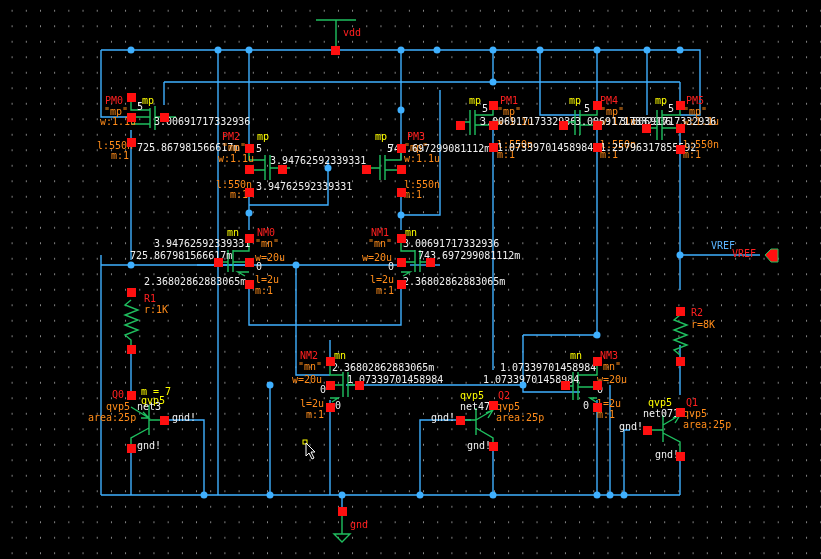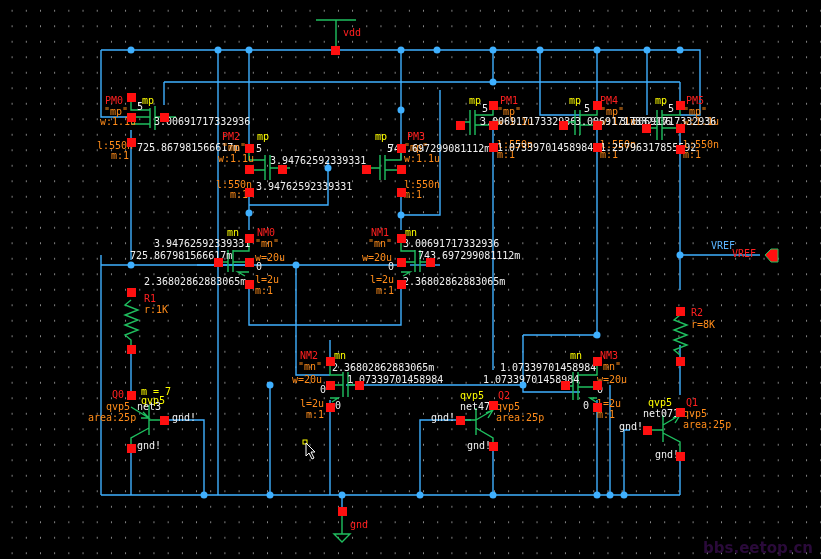--- a/index.html
+++ b/index.html
@@ -344,14 +344,13 @@
         <rect class="pin" x="643" y="426" width="9" height="9"></rect>
     <rect class="pin" x="676" y="452" width="9" height="9"></rect>
     <rect class="pin" x="338" y="507" width="9" height="9"></rect>
   </g>
 
   <g>
     <rect x="303" y="440" width="4" height="4" fill="none" stroke="#ffff00" stroke-width="1"></rect>
     <path d="M306 443 L306 456 L309 453 L312 459 L314 458 L311 452 L315 452 Z" fill="#000" stroke="#fff" stroke-width="1"></path>
   </g>
 </svg>
-<div id="watermark">bbs.eetop.cn</div>
 </div>
 
 </body></html>

